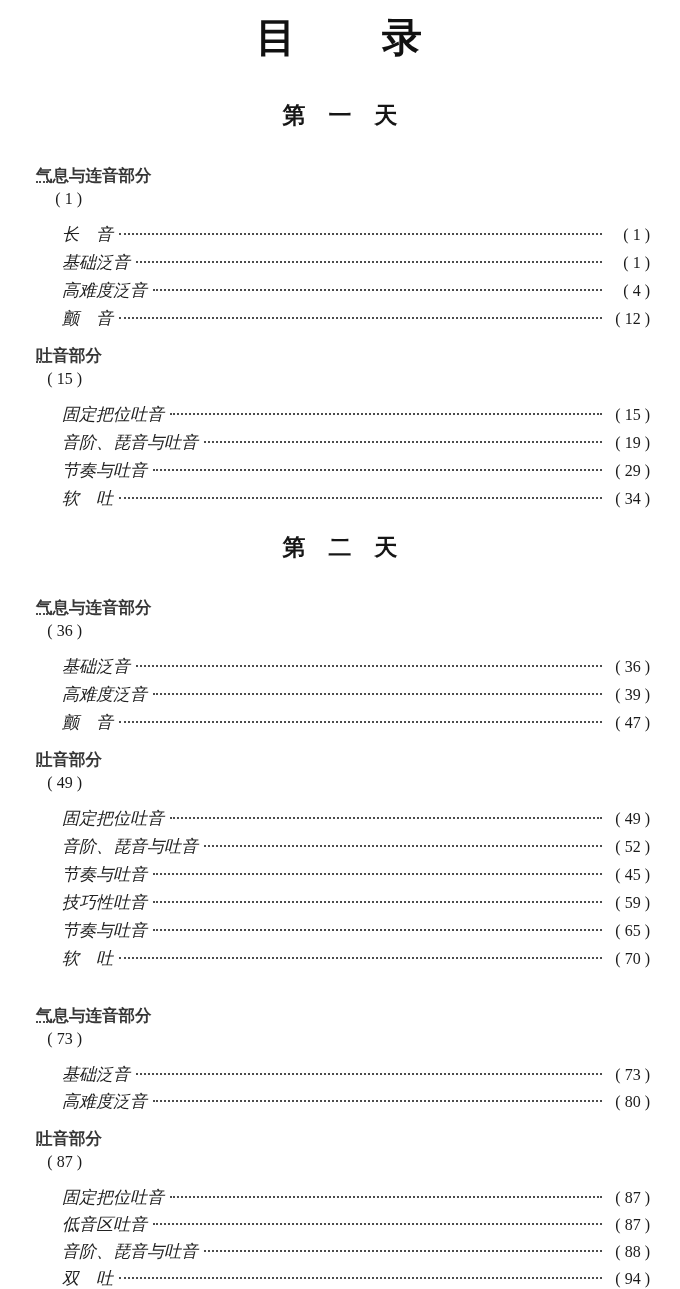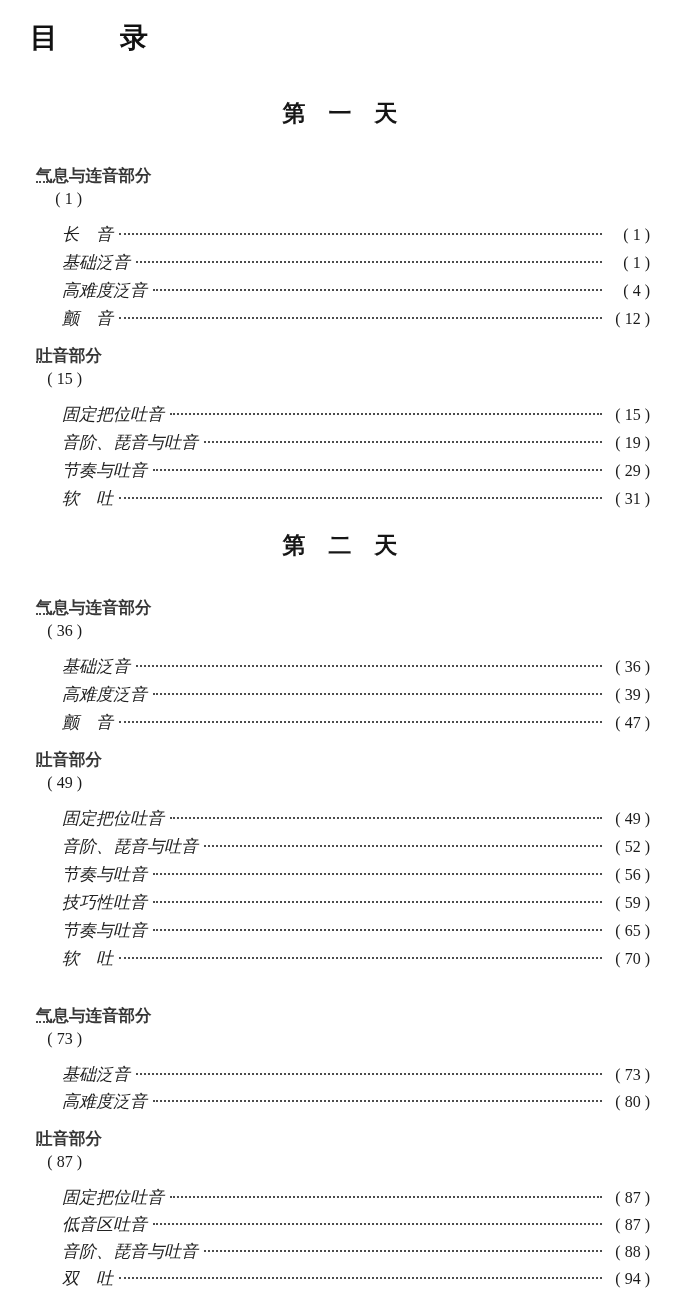--- a/index.html
+++ b/index.html
@@ -15,32 +15,32 @@
     color: #1d1d1d;
   }
   .page {
     box-sizing: border-box;
     width: 680px;
     height: 1289px;
     padding: 0 30px;
   }
   .title {
     margin: 14px 0 0 0;
-    text-align: left;
+    text-align: center;
     font-family: "Liberation Serif", "DejaVu Serif", serif;
     font-weight: bold;
-    font-size: 28px;
+    font-size: 40px;
     line-height: 48px;
     color: #111111;
     letter-spacing: 2px;
   }
   .day-heading {
     margin: 38px 0 0 0;
     text-align: center;
-    font-family: Liberation Mono, monospace;
+    font-family: Liberation Sans, sans-serif;
     font-weight: bold;
     font-size: 23px;
     line-height: 30px;
     color: #161616;
   }
   .day-heading.mid {
     margin-top: 22px;
   }
   .row {
     display: flex;
@@ -154,21 +154,21 @@
       <span class="pageno">( 19 )</span>
     </div>
     <div class="row item">
       <span class="label i">节奏与吐音</span>
       <span class="leader"></span>
       <span class="pageno">( 29 )</span>
     </div>
     <div class="row item">
       <span class="label i">软　吐</span>
       <span class="leader"></span>
-      <span class="pageno">( 31 )</span>
+      <span class="pageno">( 34 )</span>
     </div>
   </section>
 
   <section class="day-section sec2">
     <h2 class="day-heading mid">第　二　天</h2>
 
     <div class="row group">
       <span class="label g">气息与连音部分</span>
       <span class="leader"></span>
       <span class="pageno">( 36 )</span>
@@ -200,21 +200,21 @@
       <span class="pageno">( 49 )</span>
     </div>
     <div class="row item">
       <span class="label i">音阶、琵音与吐音</span>
       <span class="leader"></span>
       <span class="pageno">( 52 )</span>
     </div>
     <div class="row item">
       <span class="label i">节奏与吐音</span>
       <span class="leader"></span>
-      <span class="pageno">( 56 )</span>
+      <span class="pageno">( 45 )</span>
     </div>
     <div class="row item">
       <span class="label i">技巧性吐音</span>
       <span class="leader"></span>
       <span class="pageno">( 59 )</span>
     </div>
     <div class="row item">
       <span class="label i">节奏与吐音</span>
       <span class="leader"></span>
       <span class="pageno">( 65 )</span>

